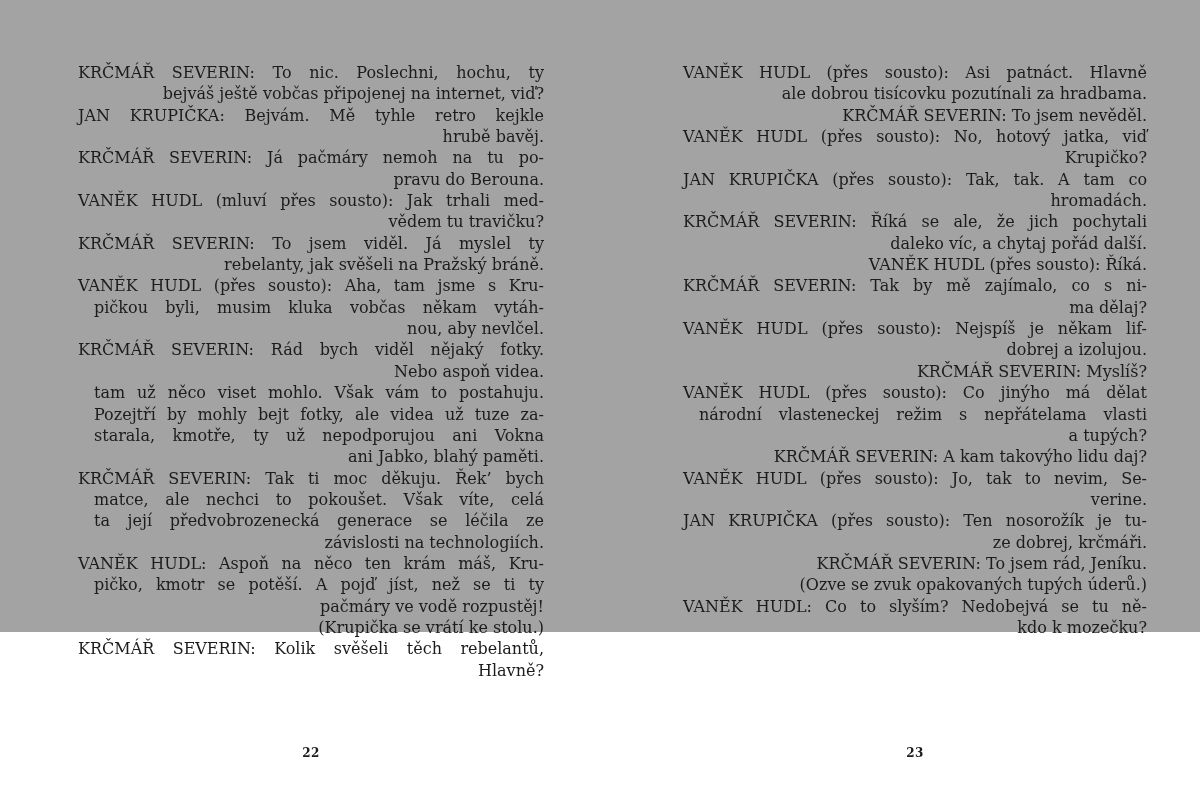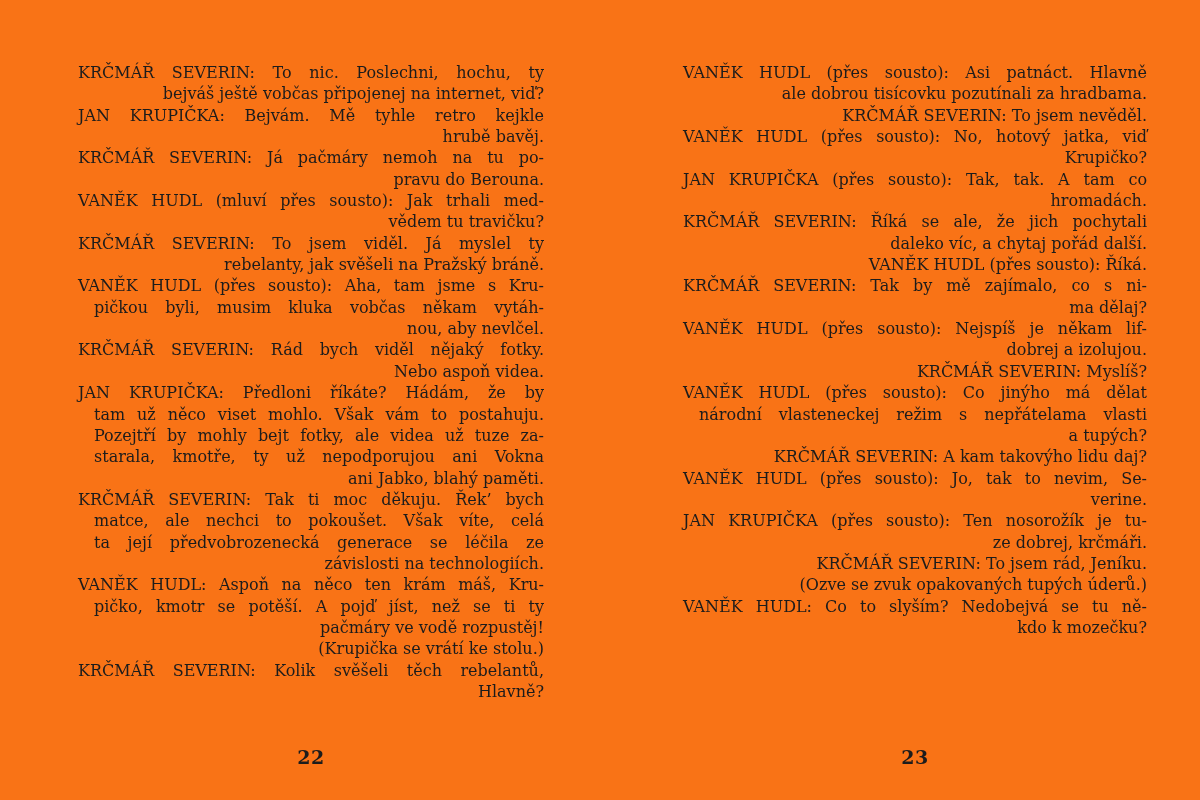--- a/index.html
+++ b/index.html
@@ -8,22 +8,22 @@
     background: #ffffff;
   }
   body {
     width: 1200px;
     height: 800px;
     overflow: hidden;
   }
   .spread {
     position: relative;
     width: 1200px;
-    height: 800px;
-    background: #f97316;
+    height: 632px;
+    background: #a3a3a3;
     font-family: "DejaVu Serif", "Liberation Serif", serif;
     color: #1c1c1c;
   }
   .lines {
     position: absolute;
     top: 62px;
   }
   .col-left  { left: 78px;  width: 466px; }
   .col-right { left: 683px; width: 464px; }
   .line {
@@ -35,21 +35,21 @@
   }
   .line.ind { padding-left: 16px; }
   .line.j {
     text-align: justify;
     text-align-last: justify;
   }
   .it { }
   .pagenum {
     position: absolute;
     top: 746px;
-    font-size: 19px;
+    font-size: 12px;
     font-weight: bold;
     text-align: center;
     letter-spacing: 0.5px;
   }
 </style>
 </head>
 <body>
 
 <div class="spread">
 
@@ -63,21 +63,20 @@
         <div class="line ind"><span>pravu do Berouna.</span></div>
         <div class="line j"><span>VANĚK HUDL </span><span class="it">(mluví přes sousto)</span><span>: Jak trhali med-</span></div>
         <div class="line ind"><span>vědem tu travičku?</span></div>
         <div class="line j"><span>KRČMÁŘ SEVERIN: To jsem viděl. Já myslel ty</span></div>
         <div class="line ind"><span>rebelanty, jak svěšeli na Pražský bráně.</span></div>
         <div class="line j"><span>VANĚK HUDL </span><span class="it">(přes sousto)</span><span>: Aha, tam jsme s Kru-</span></div>
         <div class="line ind j"><span>pičkou byli, musim kluka vobčas někam vytáh-</span></div>
         <div class="line ind"><span>nou, aby nevlčel.</span></div>
         <div class="line j"><span>KRČMÁŘ SEVERIN: Rád bych viděl nějaký fotky.</span></div>
         <div class="line ind"><span>Nebo aspoň videa.</span></div>
-        <div class="line j"><span>JAN KRUPIČKA: Předloni říkáte? Hádám, že by</span></div>
         <div class="line ind j"><span>tam už něco viset mohlo. Však vám to postahuju.</span></div>
         <div class="line ind j"><span>Pozejtří by mohly bejt fotky, ale videa už tuze za-</span></div>
         <div class="line ind j"><span>starala, kmotře, ty už nepodporujou ani Vokna</span></div>
         <div class="line ind"><span>ani Jabko, blahý paměti.</span></div>
         <div class="line j"><span>KRČMÁŘ SEVERIN: Tak ti moc děkuju. Řek’ bych</span></div>
         <div class="line ind j"><span>matce, ale nechci to pokoušet. Však víte, celá</span></div>
         <div class="line ind j"><span>ta její předvobrozenecká generace se léčila ze</span></div>
         <div class="line ind"><span>závislosti na technologiích.</span></div>
         <div class="line j"><span>VANĚK HUDL: Aspoň na něco ten krám máš, Kru-</span></div>
         <div class="line ind j"><span>pičko, kmotr se potěší. A pojď jíst, než se ti ty</span></div>

